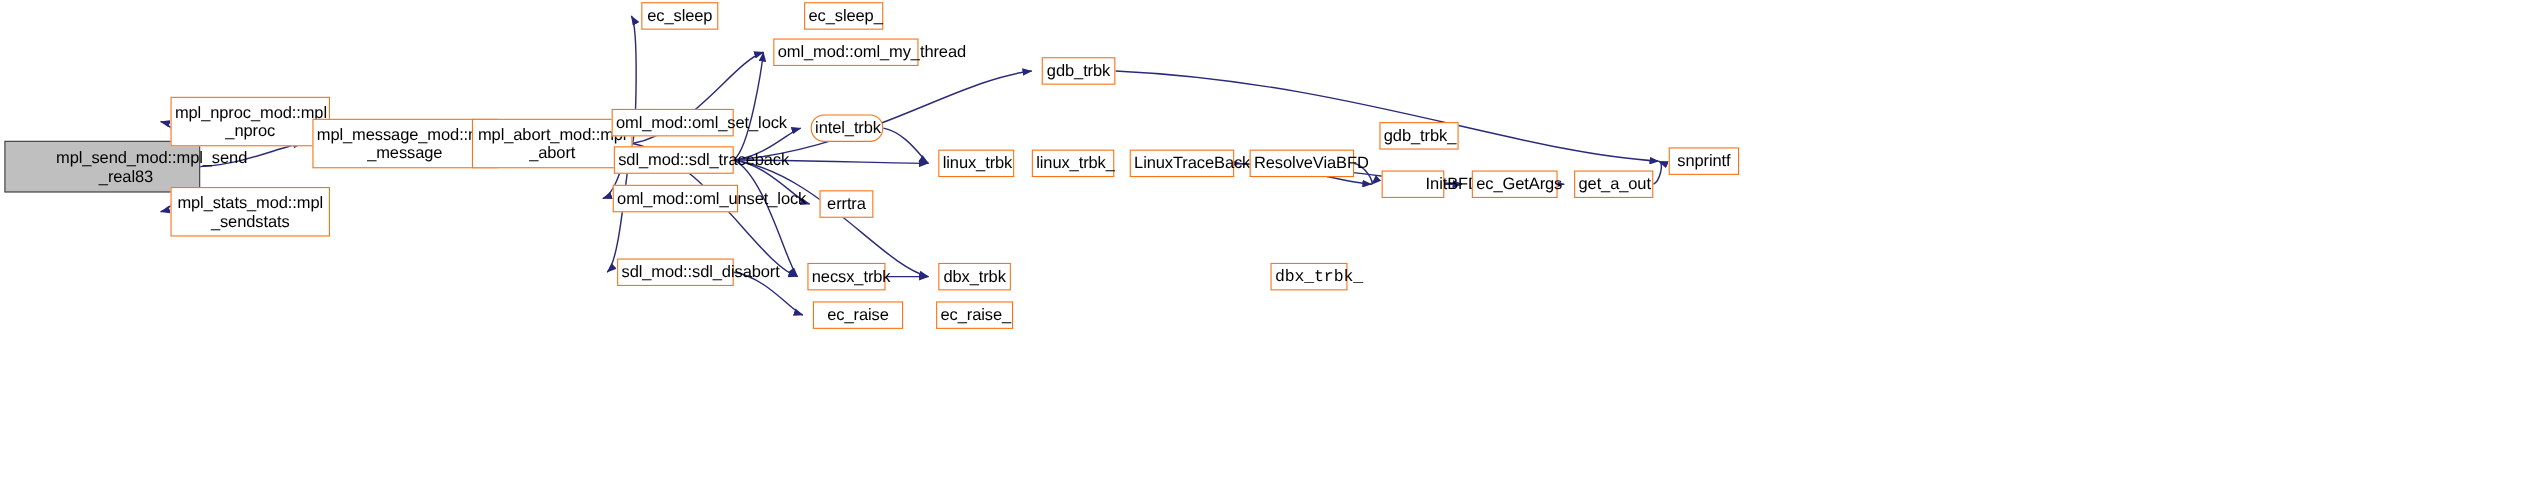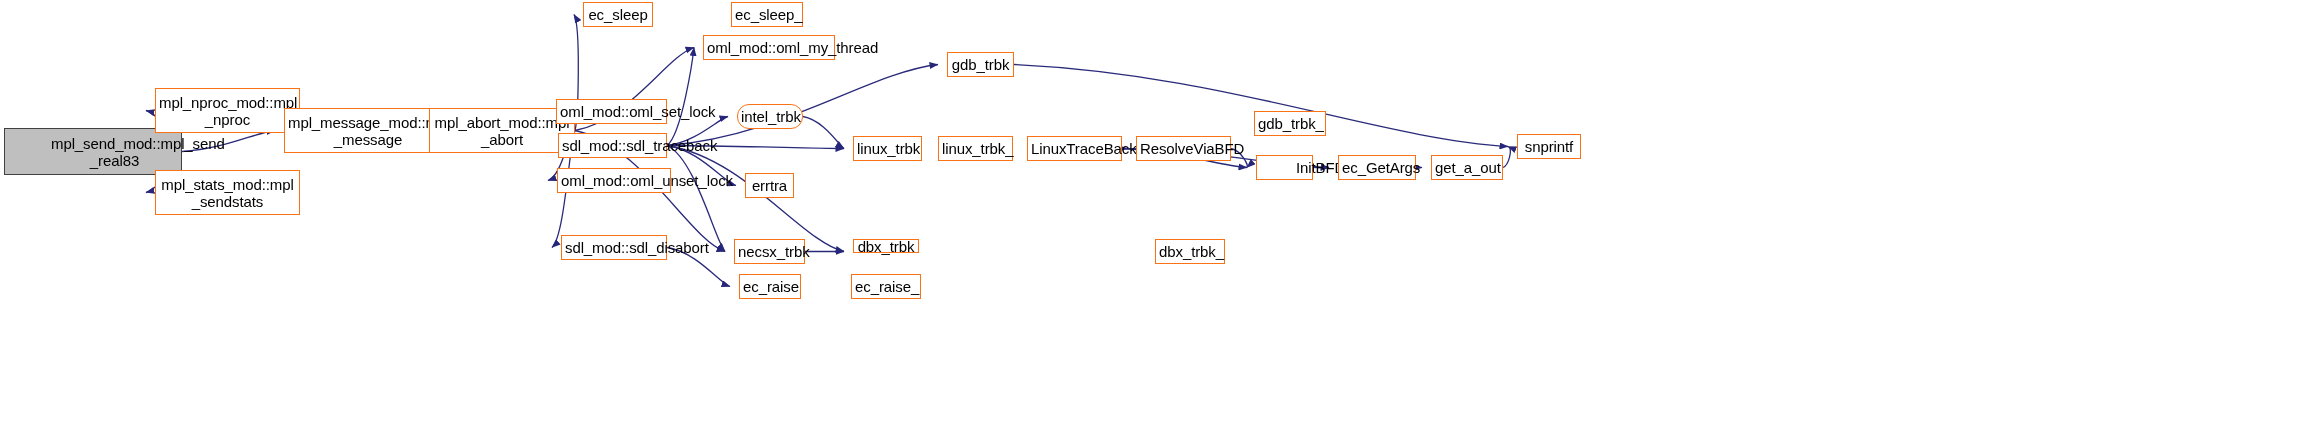--- a/index.html
+++ b/index.html
@@ -108,28 +108,28 @@
       <div class="node" style="left: 583px; top: 2px; width: 70px; height: 25px;"><span class="lbl">ec_sleep</span></div>
       <div class="node" style="left: 556px; top: 99px; width: 111px; height: 25px;"><span class="lbl">oml_mod::oml_set_lock</span></div>
       <div class="node" style="left: 558px; top: 133px; width: 109px; height: 25px;"><span class="lbl">sdl_mod::sdl_traceback</span></div>
       <div class="node" style="left: 557px; top: 168px; width: 114px; height: 25px;"><span class="lbl">oml_mod::oml_unset_lock</span></div>
       <div class="node" style="left: 561px; top: 235px; width: 106px; height: 25px; align-items: center;"><span class="lbl">sdl_mod::sdl_disabort</span></div>
       <div class="node" style="left: 731px; top: 2px; width: 72px; height: 25px;"><span class="lbl">ec_sleep_</span></div>
       <div class="node" style="left: 703px; top: 35px; width: 132px; height: 25px;"><span class="lbl">oml_mod::oml_my_thread</span></div>
       <div class="node" style="left: 737px; top: 104px; width: 66px; height: 25px; border-radius: 12px;"><span class="lbl">intel_trbk</span></div>
       <div class="node" style="left: 745px; top: 173px; width: 49px; height: 25px;"><span class="lbl">errtra</span></div>
       <div class="node" style="left: 734px; top: 239px; width: 71px; height: 25px;"><span class="lbl">necsx_trbk</span></div>
-      <div class="node" style="left: 739px; top: 274px; width: 62px; height: 25px;"><span class="lbl">ec_raise</span></div>
+      <div class="node" style="left: 739px; top: 274px; width: 82px; height: 25px;"><span class="lbl">ec_raise</span></div>
       <div class="node" style="left: 947px; top: 52px; width: 67px; height: 25px;"><span class="lbl">gdb_trbk</span></div>
       <div class="node" style="left: 853px; top: 136px; width: 69px; height: 25px;"><span class="lbl">linux_trbk</span></div>
-      <div class="node" style="left: 853px; top: 239px; width: 66px; height: 14px; justify-content: center;"><span class="lbl">dbx_trbk</span></div>
+      <div class="node" style="left: 853px; top: 239px; width: 66px; height: 25px; justify-content: center;"><span class="lbl">dbx_trbk</span></div>
       <div class="node" style="left: 851px; top: 274px; width: 70px; height: 25px;"><span class="lbl">ec_raise_</span></div>
       <div class="node" style="left: 938px; top: 136px; width: 75px; height: 25px;"><span class="lbl">linux_trbk_</span></div>
       <div class="node" style="left: 1027px; top: 136px; width: 95px; height: 25px;"><span class="lbl">LinuxTraceBack</span></div>
       <div class="node" style="left: 1136px; top: 136px; width: 95px; height: 25px;"><span class="lbl">ResolveViaBFD</span></div>
       <div class="node" style="left: 1254px; top: 111px; width: 72px; height: 25px;"><span class="lbl">gdb_trbk_</span></div>
       <div class="node" style="left: 1256px; top: 155px; width: 57px; height: 25px; padding-left: 36px;"><span class="lbl">InitBFD</span></div>
       <div class="node" style="left: 1338px; top: 155px; width: 78px; height: 25px;"><span class="lbl">ec_GetArgs</span></div>
       <div class="node" style="left: 1431px; top: 155px; width: 72px; height: 25px;"><span class="lbl">get_a_out</span></div>
       <div class="node" style="left: 1517px; top: 134px; width: 64px; height: 25px;"><span class="lbl">snprintf</span></div>
-      <div class="node" style="left: 1155px; top: 239px; width: 70px; height: 25px;"><span class="lbl">dbx_trbk_</span></div>
+      <div class="node" style="left: 1155px; top: 239px; width: 70px; height: 25px; font-family: Liberation Mono, monospace;"><span class="lbl">dbx_trbk_</span></div>
     </div>
 </div>
 
 </body></html>

